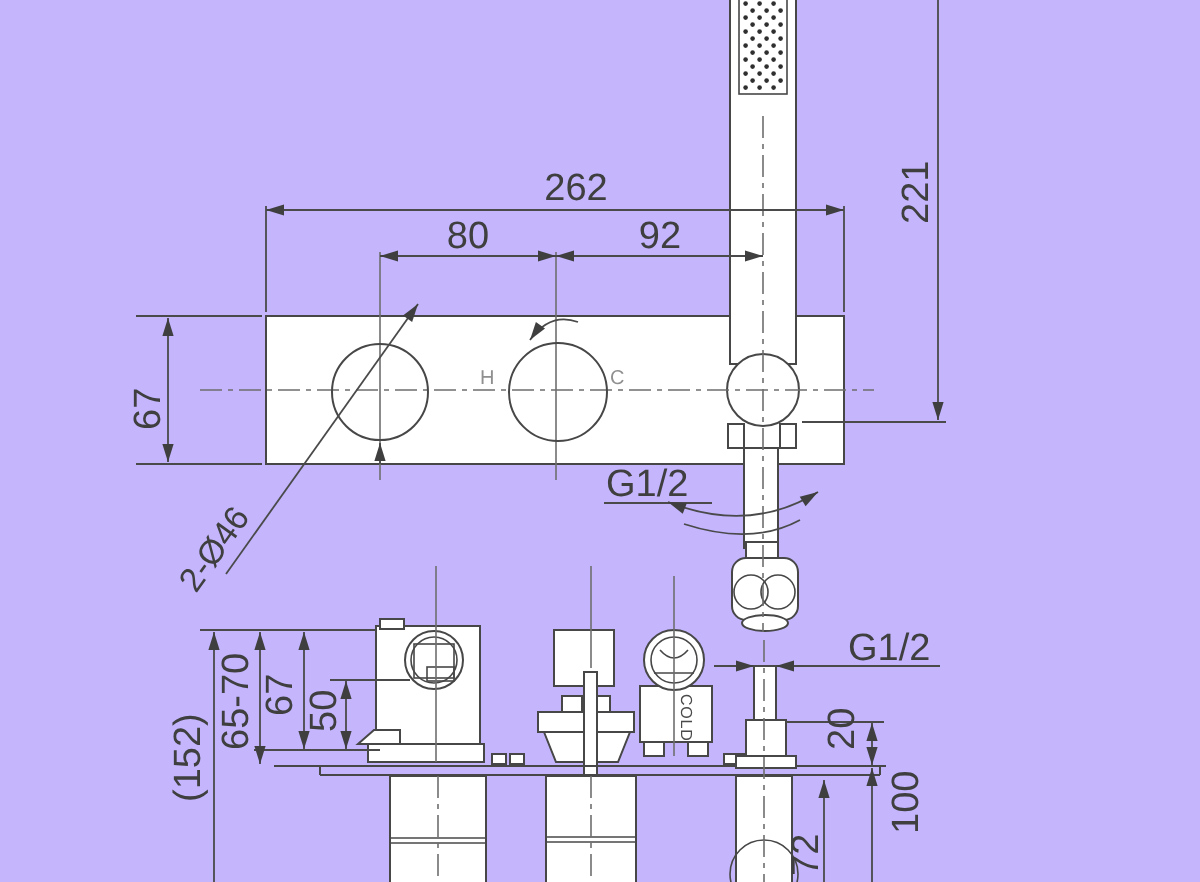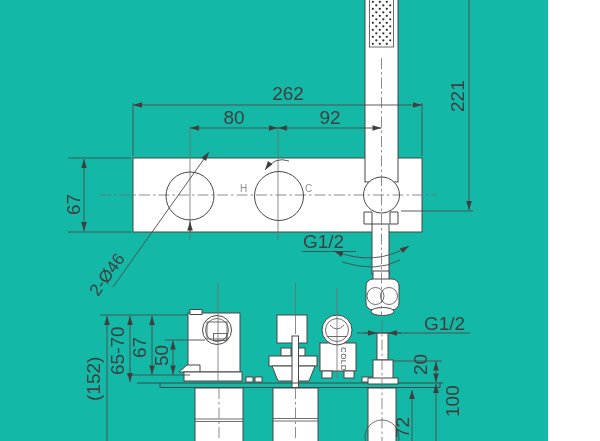--- a/index.html
+++ b/index.html
@@ -1,16 +1,16 @@
 <!DOCTYPE html>
 <html><head>
 <meta charset="utf-8">
 <style>
   html,body{margin:0;padding:0;background:#fff;}
-  .stage{width:548px;height:441px;position:relative;background:#14b8a6;overflow:hidden;}
+  .stage{width:600px;height:441px;position:relative;background:#c4b5fd;overflow:hidden;}
   svg{display:block;}
   svg text{font-family:"Liberation Sans","DejaVu Sans",sans-serif;fill:#3f3f3f;}
   .ln{fill:none;stroke:#474747;stroke-width:1;}
   .wh{fill:#ffffff;stroke:#474747;stroke-width:1;}
   .th{fill:none;stroke:#474747;stroke-width:0.8;}
   .cl{fill:none;stroke:#6e6e6e;stroke-width:0.8;stroke-dasharray:11 3 2.5 3;}
   .cl2{fill:none;stroke:#6e6e6e;stroke-width:0.8;}
   .dim{fill:none;stroke:#4a4a4a;stroke-width:0.9;}
   text.d{font-size:19px;}
   text.m{font-size:17px;}

